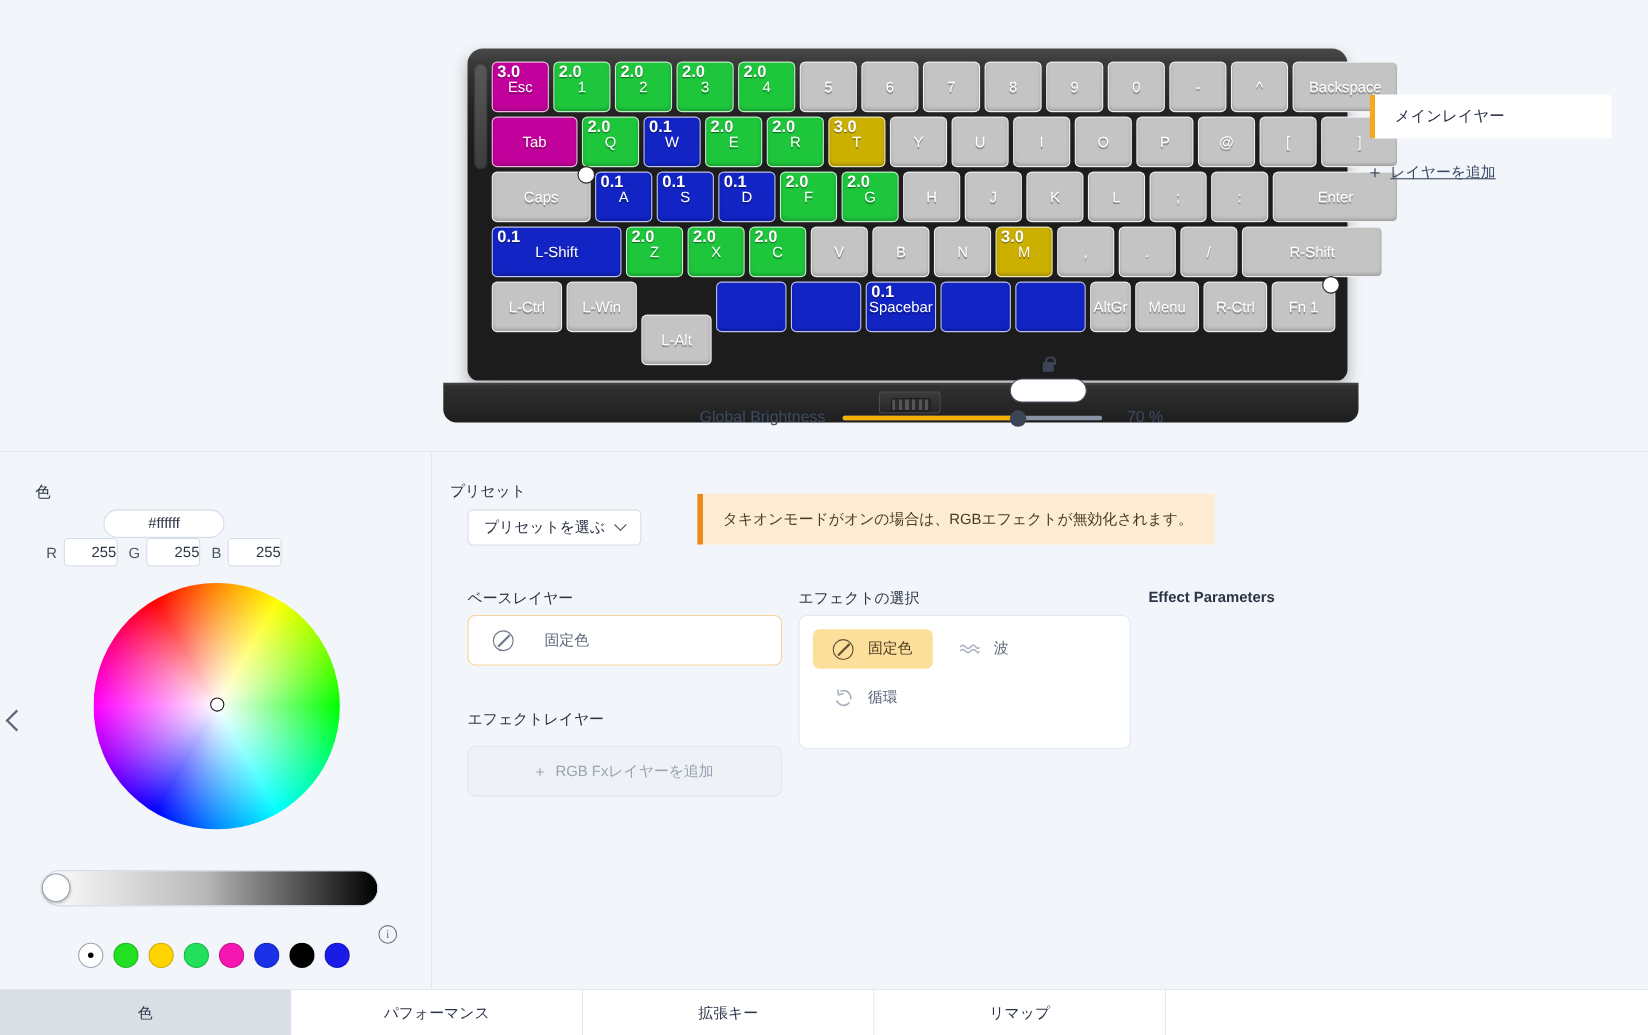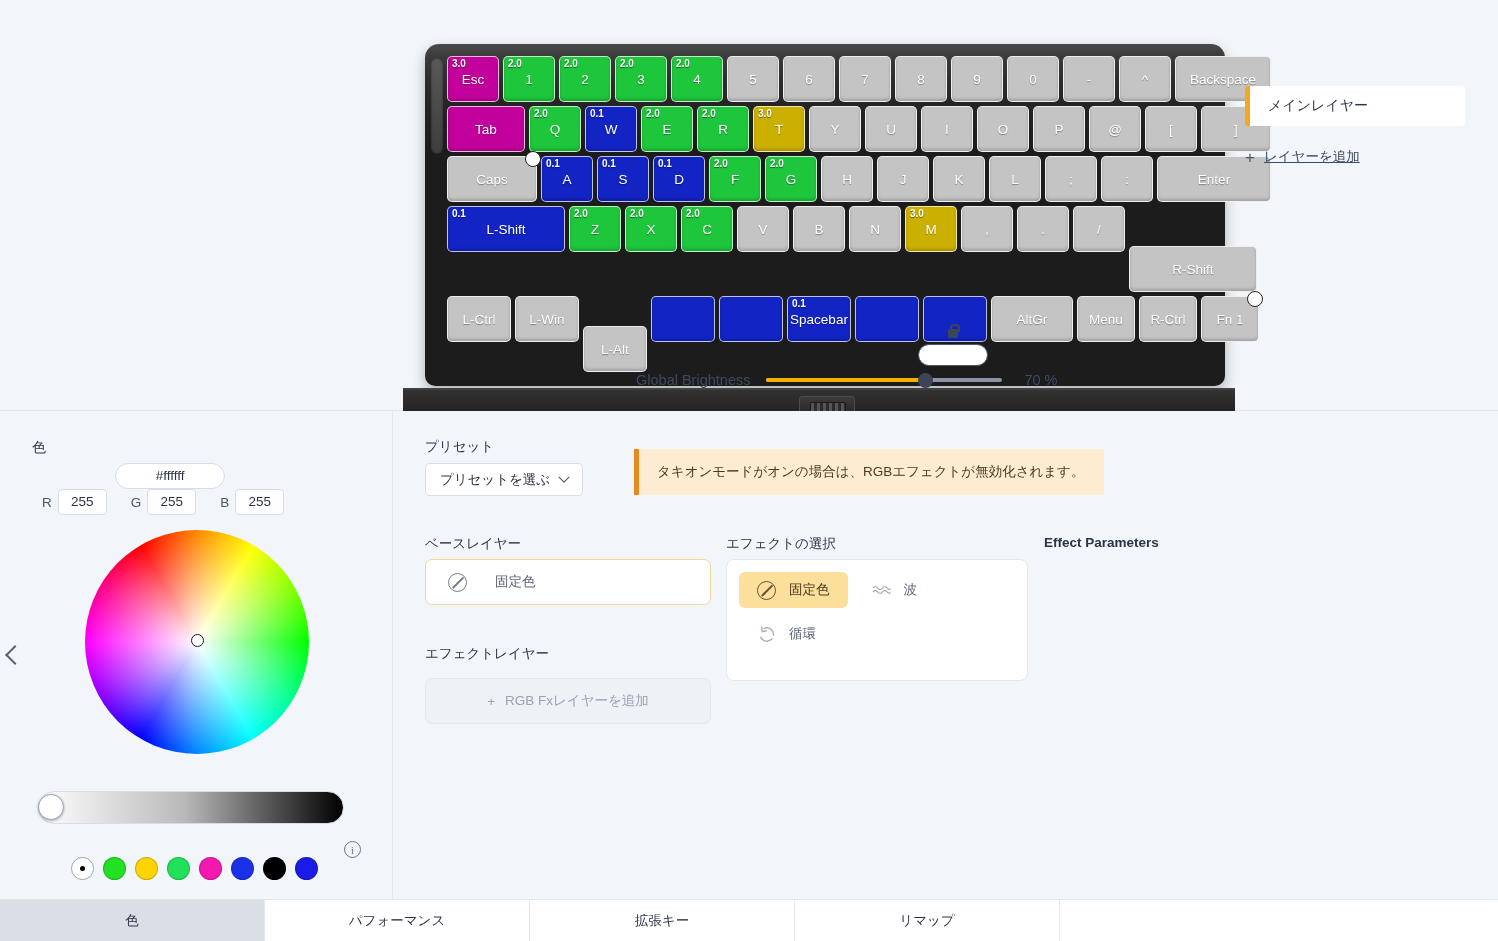--- a/index.html
+++ b/index.html
@@ -45,21 +45,21 @@
     color: #ffffff;
     text-shadow: 0 1px 1px rgba(0,0,0,.35);
     border: 1px solid rgba(255,255,255,.72);
     box-shadow: inset 0 -2px 3px rgba(0,0,0,.18);
     cursor: pointer;
     user-select: none;
     flex: none;
   }
   .key .kv {
     position: absolute; left: 4px; top: 1px;
-    font-size: 10px; font-weight: 700; line-height: 1.1;
+    font-size: 15px; font-weight: 700; line-height: 1.1;
     color: #ffffff; text-shadow: 0 1px 1px rgba(0,0,0,.5);
   }
   .key .dot {
     position: absolute; right: -5px; top: -6px;
     width: 16px; height: 16px; border-radius: 50%;
     background: #ffffff; border: 1px solid #222;
   }
   .kb-base {
     height: 36px; margin: 2px -10px -10px -22px;
     border-radius: 0 0 12px 12px;
@@ -147,22 +147,22 @@
   .hex-row { position: absolute; left: 32px; top: 52px; display: flex; align-items: center; flex-direction: column; }
   .hex-field {
     width: 110px; height: 26px; border-radius: 13px; border: 1px solid #d6dde8;
     background: #fff; text-align: center; font-size: 13.5px; color: #2b3445;
     line-height: 24px; cursor: text;
   }
   .rgb-grp { display: flex; align-items: center; margin-left: 10px; }
   .rgb-lbl { font-size: 13.5px; color: #4a5568; margin-right: 6px; }
   .rgb-field {
     width: 49px; height: 26px; border-radius: 4px; border: 1px solid #d6dde8;
-    background: #fff; text-align: center; font-size: 13.5px; color: #2b3445;
-    line-height: 24px; margin-right: 24px; cursor: text;
+    background: #fff; text-align: right; font-size: 13.5px; color: #2b3445;
+    line-height: 24px; margin-right: 10px; cursor: text;
   }
 
   .wheel {
     position: absolute; left: 85px; top: 530px; width: 224px; height: 224px;
     border-radius: 50%;
     background:
       radial-gradient(circle at 50% 50%, rgba(255,255,255,1) 0%, rgba(255,255,255,0) 70%),
       conic-gradient(from 90deg,
         #00ff00 0deg, #00ff88 30deg, #00ffff 60deg,
         #0088ff 90deg, #0000ff 120deg, #8800ff 150deg,
@@ -202,21 +202,21 @@
   .nav-left:before {
     content: ""; position: absolute; left: 6px; top: 8px;
     width: 12px; height: 12px;
     border-left: 2px solid #5b6478; border-bottom: 2px solid #5b6478;
     transform: rotate(45deg);
   }
 
   
   .rgb-panel { position: absolute; left: 393px; top: 0; width: 1105px; height: 488px; background: #f2f5f9; }
   .sec-label { font-size: 13.5px; color: #2b3445; }
-  .preset-lbl { position: absolute; left: 32px; top: 27px; }
+  .preset-lbl { position: absolute; left: 16px; top: 27px; }
   .preset-btn {
     position: absolute; left: 32px; top: 52px; width: 158px; height: 33px;
     background: #fff; border: 1px solid #d6dde8; border-radius: 5px;
     display: flex; align-items: center; justify-content: center; gap: 10px;
     font-size: 13.5px; color: #2b3445; cursor: pointer;
   }
   .chev-d {
     width: 8px; height: 8px;
     border-right: 1.6px solid #4a5568; border-bottom: 1.6px solid #4a5568;
     transform: rotate(45deg) translate(-2px,-2px);
@@ -474,21 +474,21 @@
               </div>
               <div class="key" style="width: 52px; background: rgb(196, 196, 196);">
                 <span>,</span>
               </div>
               <div class="key" style="width: 52px; background: rgb(196, 196, 196);">
                 <span>.</span>
               </div>
               <div class="key" style="width: 52px; background: rgb(196, 196, 196);">
                 <span>/</span>
               </div>
-              <div class="key" style="width: 128px; background: rgb(196, 196, 196); margin-top: 40px;">
+              <div class="key" style="width: 128px; background: rgb(196, 196, 196);">
                 <span>R-Shift</span>
               </div>
             </div>
             <div class="kb-row">
               <div class="key" style="width: 64px; background: rgb(196, 196, 196);">
                 <span>L-Ctrl</span>
               </div>
               <div class="key" style="width: 64px; background: rgb(196, 196, 196);">
                 <span>L-Win</span>
               </div>
@@ -496,21 +496,21 @@
                 <span>L-Alt</span>
               </div>
               <div class="key" style="width: 64px; background: rgb(18, 36, 196);"></div>
               <div class="key" style="width: 64px; background: rgb(18, 36, 196);"></div>
               <div class="key" style="width: 64px; background: rgb(18, 36, 196);">
                 <span class="kv">0.1</span>
                 <span>Spacebar</span>
               </div>
               <div class="key" style="width: 64px; background: rgb(18, 36, 196);"></div>
               <div class="key" style="width: 64px; background: rgb(18, 36, 196);"></div>
-              <div class="key" style="width: 82px; background: rgb(196, 196, 196);">
+              <div class="key" style="width: 37px; background: rgb(196, 196, 196);">
                 <span>AltGr</span>
               </div>
               <div class="key" style="width: 58px; background: rgb(196, 196, 196);">
                 <span>Menu</span>
               </div>
               <div class="key" style="width: 58px; background: rgb(196, 196, 196);">
                 <span>R-Ctrl</span>
               </div>
               <div class="key" style="width: 58px; background: rgb(196, 196, 196);">
                 <span>Fn 1</span>

